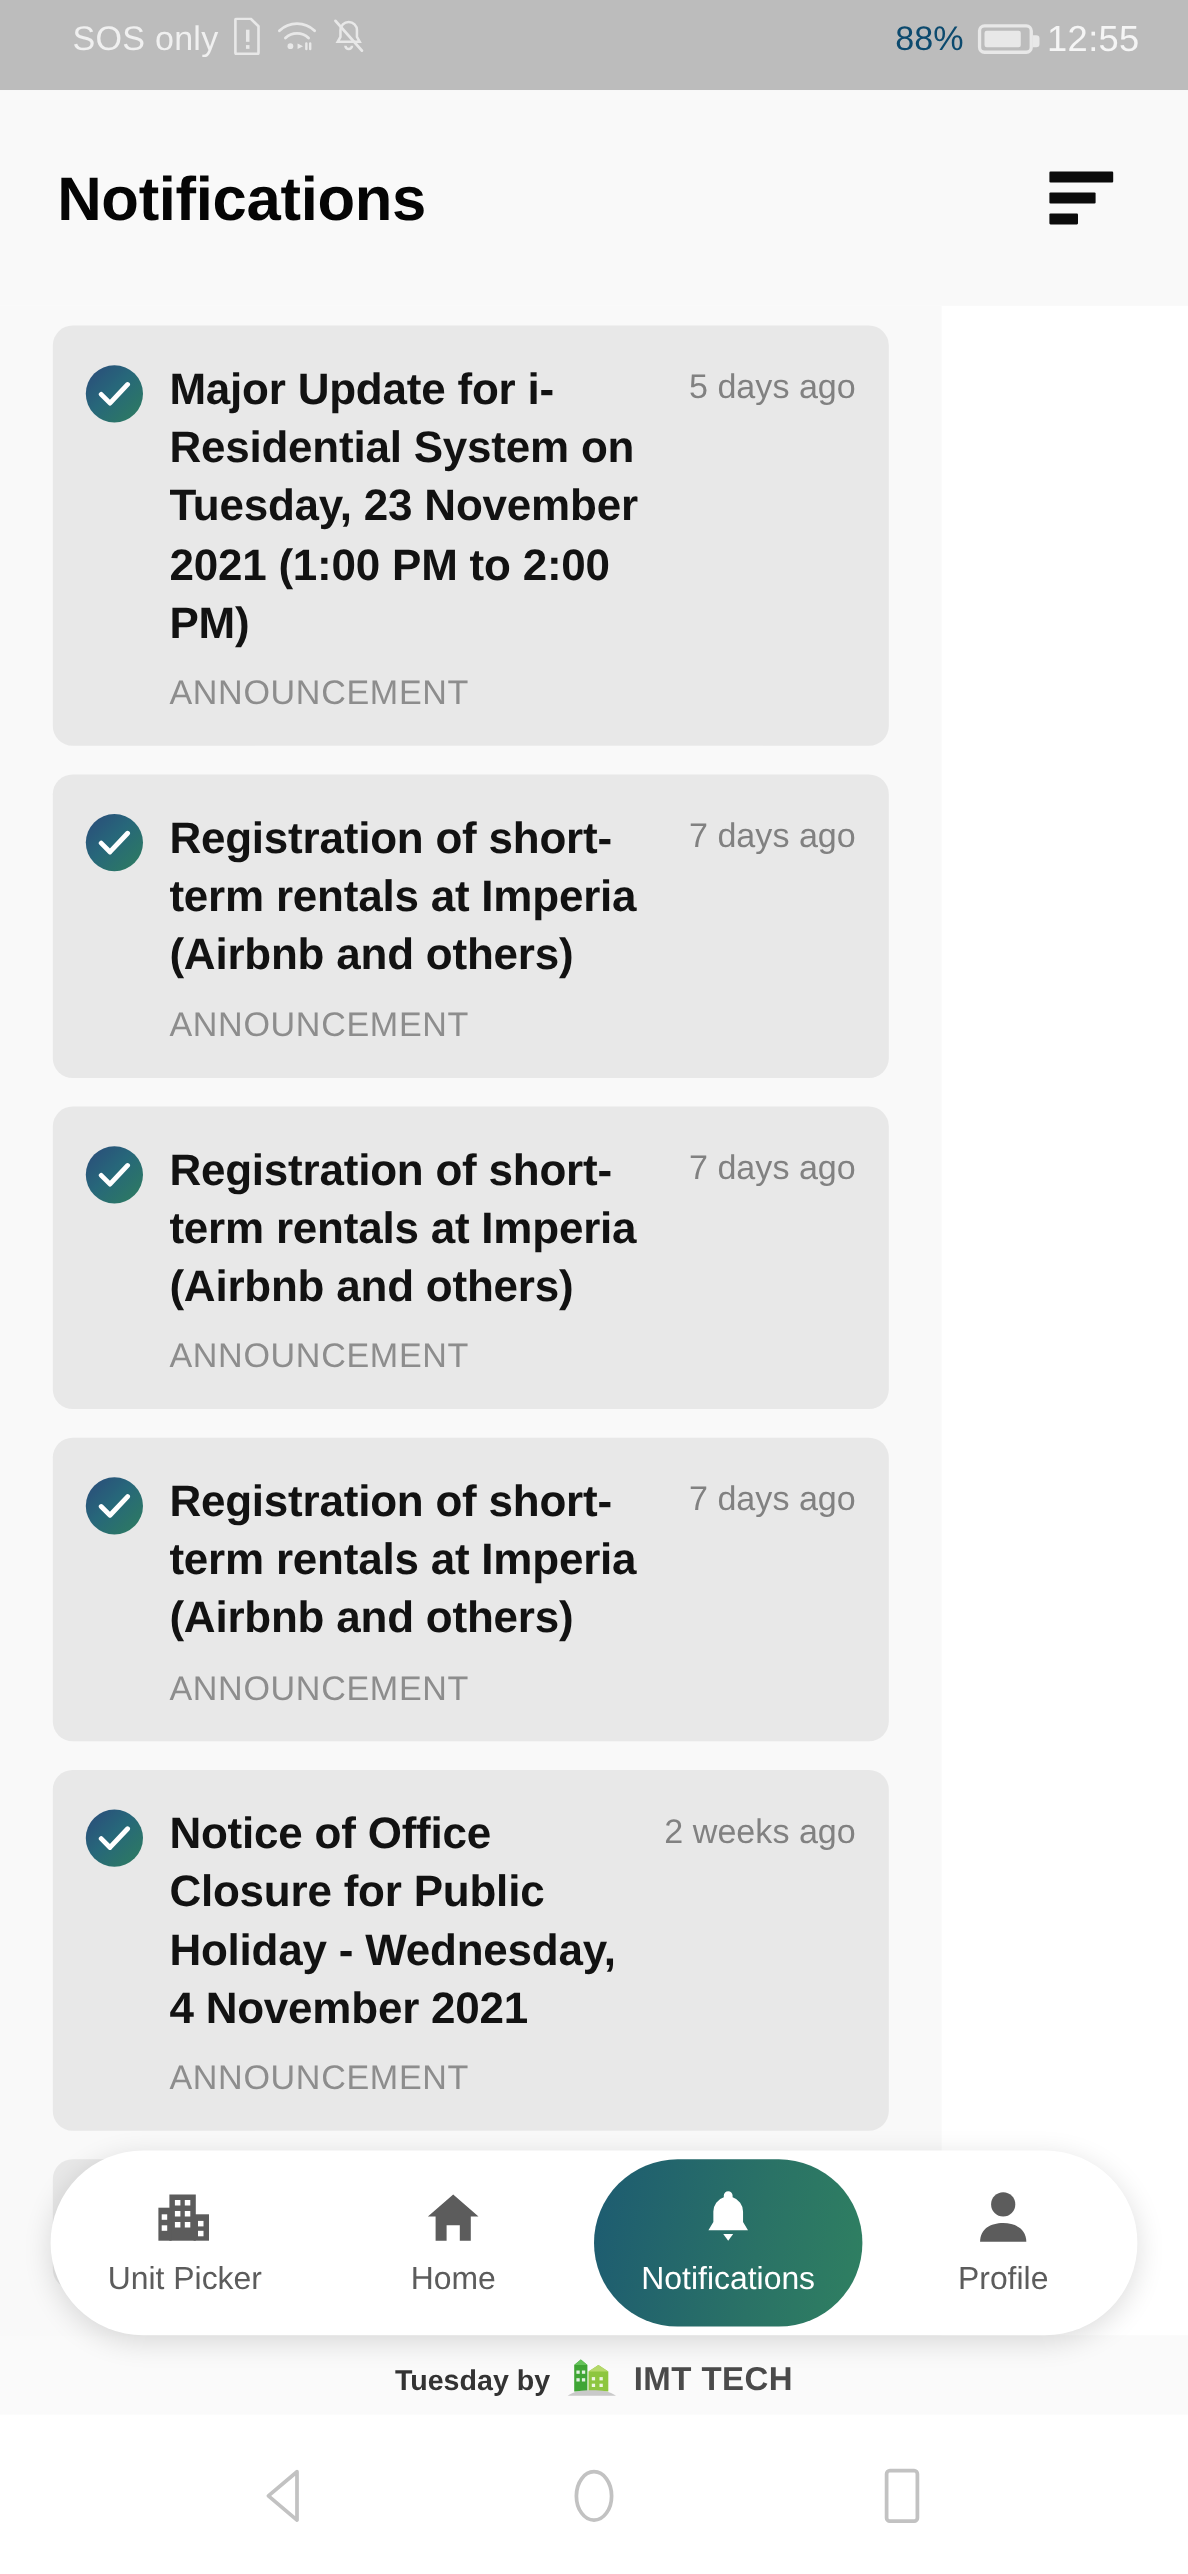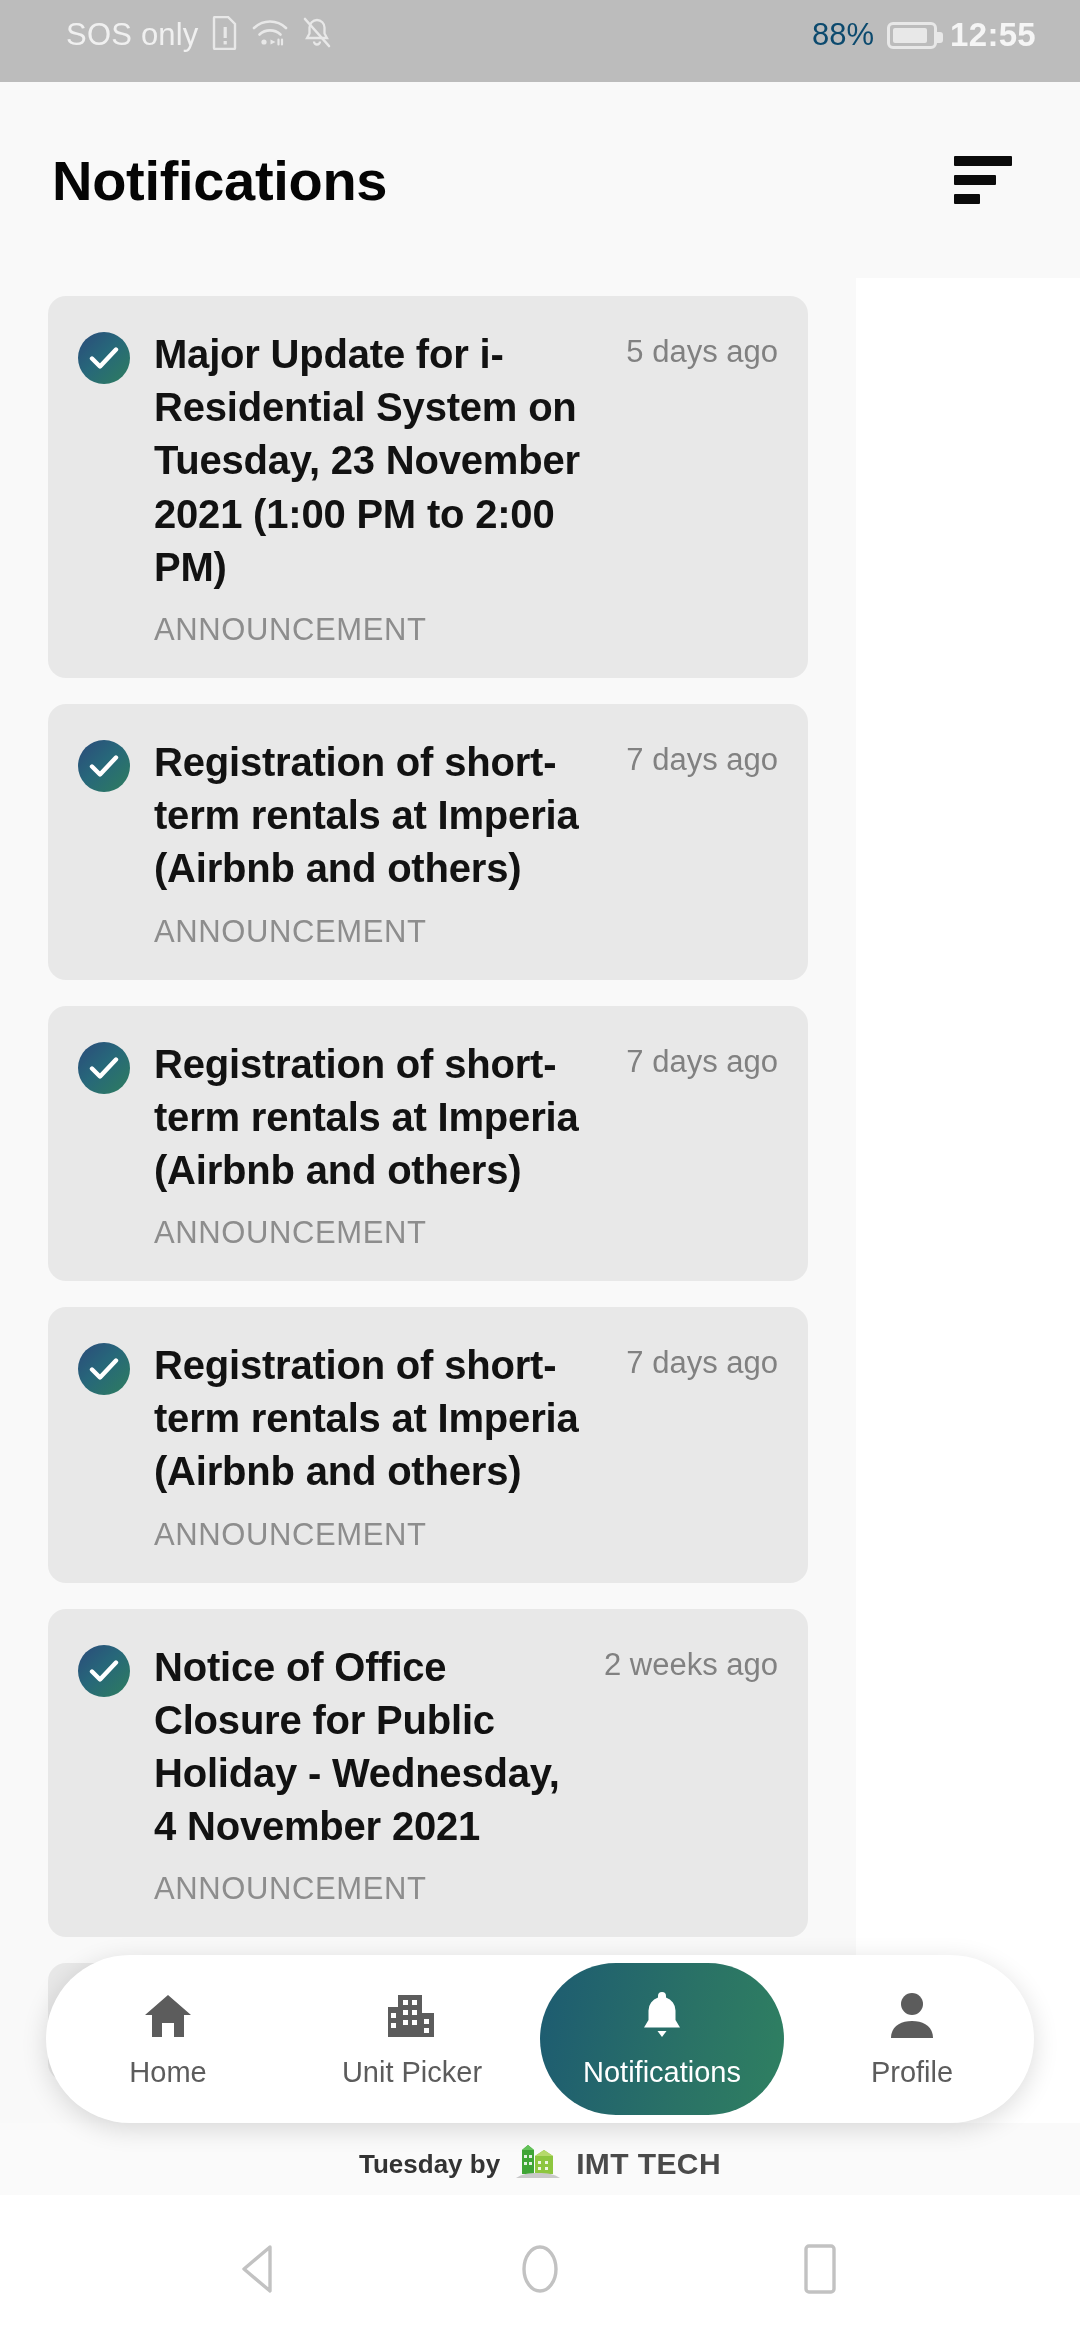--- a/index.html
+++ b/index.html
@@ -45,21 +45,21 @@
     gap: 13px;
   }
   .status-batt-pct {
     color: #0c4a6e;
     font-size: 31px;
     font-weight: 400;
   }
   .status-time {
     color: #f5f5f5;
     font-size: 33px;
-    font-weight: 700;
+    font-weight: 400;
     letter-spacing: 0.3px;
   }
   .sicon { display:block; }
 
   
   .batt {
     width: 50px; height: 27px;
     border: 3px solid #e8e8e8;
     border-radius: 6px;
     position: relative;
@@ -386,29 +386,20 @@
         </svg>
     </div>
     <div class="card-body">
       <div class="card-cat">ANNOUNCEMENT</div>
     </div>
   </div>
 
 </div>
 
 <div class="bottom-nav">
-
-  <div class="nav-item">
-    <span class="nav-icon">
-      <svg width="52" height="50" viewBox="0 0 52 50">
-        <path d="M26 4L3 24h7v22h10V32h12v14h10V24h7L26 4z" fill="#5c5c5c"></path>
-      </svg>
-    </span>
-    <span class="nav-label">Home</span>
-  </div>
 
   <div class="nav-item">
     <span class="nav-icon">
       <svg width="52" height="50" viewBox="0 0 52 50">
         <rect x="12" y="4" width="24" height="42" fill="#5c5c5c"></rect>
         <rect x="2" y="16" width="12" height="30" fill="#5c5c5c"></rect>
         <rect x="34" y="22" width="14" height="24" fill="#5c5c5c"></rect>
         <g fill="#ffffff">
           <rect x="17" y="9" width="5" height="5"></rect>
             <rect x="26" y="9" width="5" height="5"></rect>
@@ -417,20 +408,29 @@
           <rect x="17" y="29" width="5" height="5"></rect>
             <rect x="26" y="29" width="5" height="5"></rect>
           <rect x="5" y="22" width="5" height="5"></rect>
             <rect x="5" y="32" width="5" height="5"></rect>
           <rect x="38" y="28" width="5" height="5"></rect>
             <rect x="38" y="37" width="5" height="5"></rect>
         </g>
       </svg>
     </span>
     <span class="nav-label">Unit Picker</span>
+  </div>
+
+  <div class="nav-item">
+    <span class="nav-icon">
+      <svg width="52" height="50" viewBox="0 0 52 50">
+        <path d="M26 4L3 24h7v22h10V32h12v14h10V24h7L26 4z" fill="#5c5c5c"></path>
+      </svg>
+    </span>
+    <span class="nav-label">Home</span>
   </div>
 
   <div class="nav-item active">
     <span class="nav-icon">
       <svg width="48" height="54" viewBox="0 0 48 54">
         <path d="M24 3a4 4 0 0 1 4 4v1.6A13.5 13.5 0 0 1 37.5 21.5v9.5l4.5 7.5H6l4.5-7.5v-9.5A13.5 13.5 0 0 1 20 8.6V7a4 4 0 0 1 4-4z" fill="#ffffff"></path>
         <path d="M19.5 42h9l-4.5 6z" fill="#ffffff"></path>
       </svg>
     </span>
     <span class="nav-label">Notifications</span>

